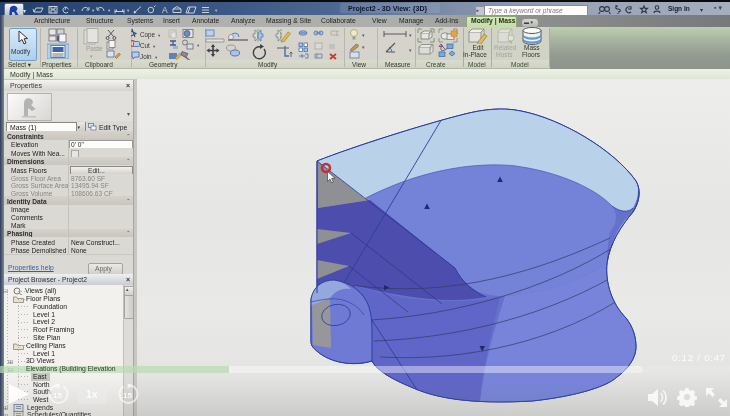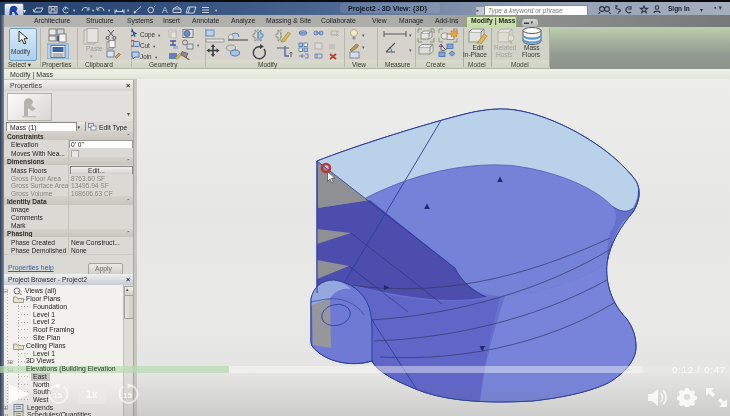--- a/index.html
+++ b/index.html
@@ -528,21 +528,21 @@
 <path d="M327.5,171.5 L327.5,181.5 L330,179 L331.8,183 L333.4,182.2 L331.6,178.3 L335,178.3 Z" fill="#fff" stroke="#444" stroke-width="0.7"></path>
 </svg>
 </div>
 
 <div class="ab" style="left:0;top:376px;width:730px;height:40px;background:linear-gradient(180deg,rgba(120,120,120,0) 0%,rgba(110,110,110,0.10) 60%,rgba(100,100,100,0.16) 100%);"></div>
 
 <div class="ab" style="left:0;top:366px;width:730px;height:7px;background:rgba(255,255,255,0.10);"></div>
 <div class="ab" style="left:0;top:366px;width:643px;height:7px;background:rgba(255,255,255,0.36);border-radius:0 3.5px 3.5px 0;"></div>
 <div class="ab" style="left:0;top:366px;width:229px;height:7px;background:rgba(150,205,140,0.47);"></div>
 
-<div class="tx" style="left:672px;top:364px;font-size:9.8px;color:rgba(255,255,255,0.9);letter-spacing:0.7px;">0:12 / 0:47</div>
+<div class="tx" style="left:672px;top:352px;font-size:9.8px;color:rgba(255,255,255,0.9);letter-spacing:0.7px;">0:12 / 0:47</div>
 <div class="tx" style="left:26px;top:365px;font-size:6.8px;color:rgba(55,70,55,0.85);">Elevations (Building Elevation</div>
 
 <svg class="ab" style="left:8px;top:383px;" width="24" height="22" viewBox="0 0 24 22">
     <path d="M1,1 L1,21 L21,11 Z" fill="rgba(255,255,255,0.85)"></path>
   </svg>
 
 <svg class="ab" style="left:47px;top:383px;" width="23" height="22" viewBox="0 0 23 22">
 <path d="M11.5,2 a9,9 0 1,0 9,9" fill="none" stroke="rgba(255,255,255,0.62)" stroke-width="2"></path>
 <path d="M20.5,11 a9,9 0 0,0 -4,-7.5" fill="none" stroke="rgba(255,255,255,0.62)" stroke-width="2"></path>
 <path d="M11.5,-1 l0,6 l-5,-3 Z" fill="rgba(255,255,255,0.62)" transform="translate(1,1)"></path>

